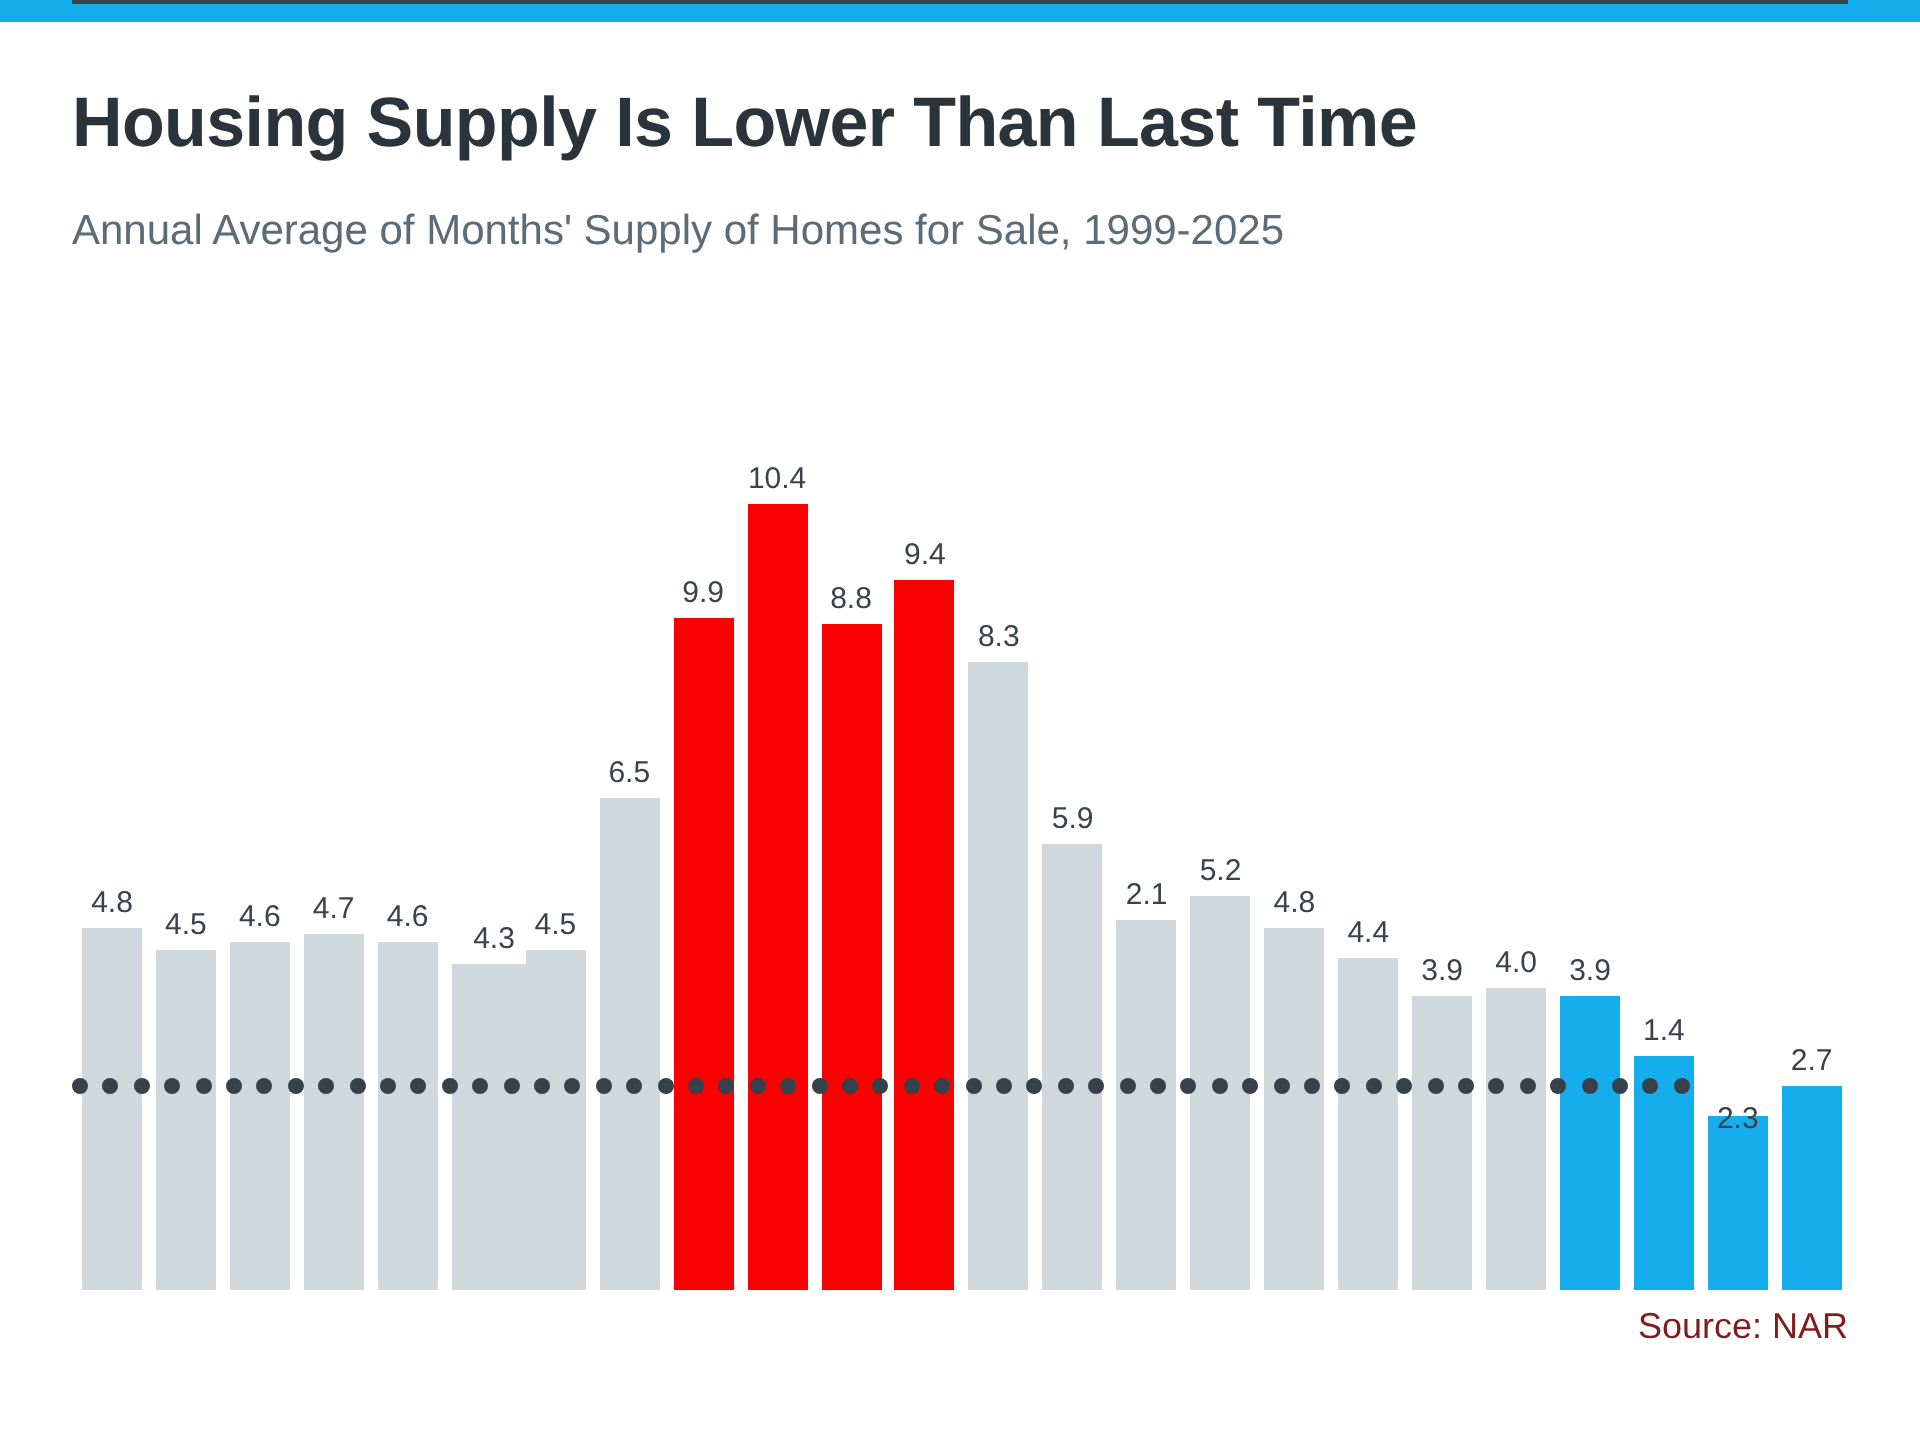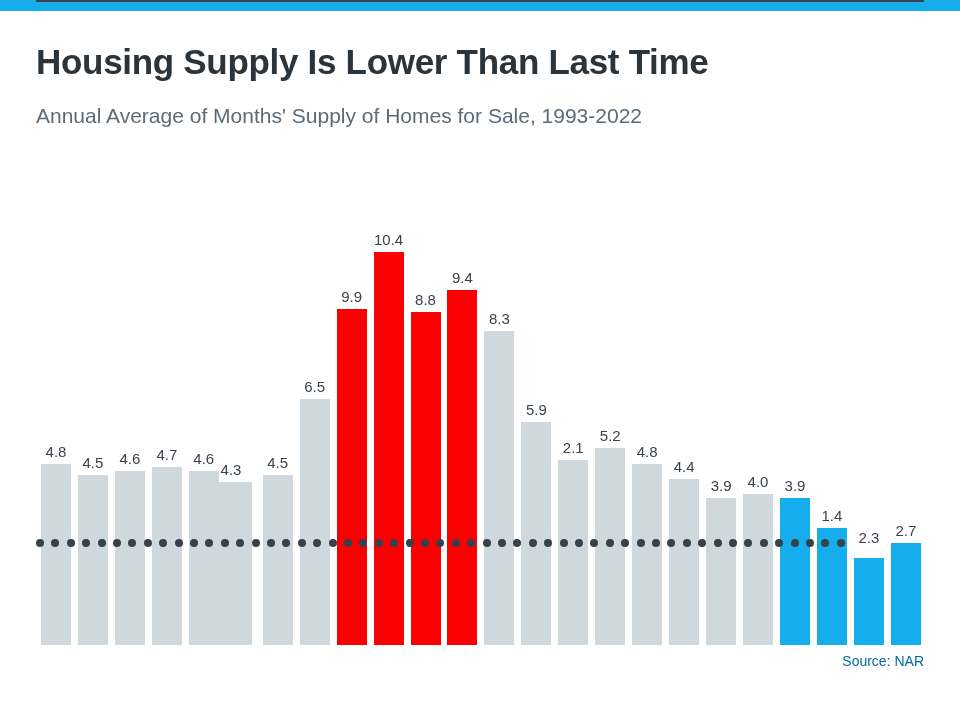--- a/index.html
+++ b/index.html
@@ -42,30 +42,30 @@
   }
   #threshold-dotted-line {
     position:absolute; height:8px;
   }
   .threshold-dot {
     position:absolute; width:8px; height:8px; border-radius:50%;
     background:#37414B; top:0;
   }
   #source-note {
     position:absolute; right:36px; top:653px;
-    font-size:14px; color:#0369a1; white-space:nowrap;
+    font-size:18px; color:#7f1d1d; white-space:nowrap;
   }
 </style>
 </head>
 <body>
 
 <div id="top-accent-bar"></div>
 
 <div id="chart-title">Housing Supply Is Lower Than Last Time</div>
-<div id="chart-subtitle">Annual Average of Months' Supply of Homes for Sale, 1993-2022</div>
+<div id="chart-subtitle">Annual Average of Months' Supply of Homes for Sale, 1999-2025</div>
 
 <div id="plot-area">
   <div id="bars-container">
       <div class="bar-group" style="left: 41px; width: 30px; bottom: 75px; height: 181.44px;">
         <div class="bar" style="height: 181.44px; background: rgb(207, 216, 220);"></div>
         <div class="bar-value-label" style="bottom: 185.44px;">4.8</div>
       </div>
       <div class="bar-group" style="left: 77.95px; width: 30px; bottom: 75px; height: 170.1px;">
         <div class="bar" style="height: 170.1px; background: rgb(207, 216, 220);"></div>
         <div class="bar-value-label" style="bottom: 174.1px;">4.5</div>
@@ -75,21 +75,21 @@
         <div class="bar-value-label" style="bottom: 177.88px;">4.6</div>
       </div>
       <div class="bar-group" style="left: 151.85px; width: 30px; bottom: 75px; height: 177.66px;">
         <div class="bar" style="height: 177.66px; background: rgb(207, 216, 220);"></div>
         <div class="bar-value-label" style="bottom: 181.66px;">4.7</div>
       </div>
       <div class="bar-group" style="left: 188.8px; width: 30px; bottom: 75px; height: 173.88px;">
         <div class="bar" style="height: 173.88px; background: rgb(207, 216, 220);"></div>
         <div class="bar-value-label" style="bottom: 177.88px;">4.6</div>
       </div>
-      <div class="bar-group" style="left: 210px; width: 42px; bottom: 75px; height: 162.54px;">
+      <div class="bar-group" style="left: 226px; width: 42px; bottom: 75px; height: 162.54px;">
         <div class="bar" style="height: 162.54px; background: rgb(207, 216, 220);"></div>
         <div class="bar-value-label" style="bottom: 166.54px;">4.3</div>
       </div>
       <div class="bar-group" style="left: 262.7px; width: 30px; bottom: 75px; height: 170.1px;">
         <div class="bar" style="height: 170.1px; background: rgb(207, 216, 220);"></div>
         <div class="bar-value-label" style="bottom: 174.1px;">4.5</div>
       </div>
       <div class="bar-group" style="left: 299.65px; width: 30px; bottom: 75px; height: 245.7px;">
         <div class="bar" style="height: 245.7px; background: rgb(207, 216, 220);"></div>
         <div class="bar-value-label" style="bottom: 249.7px;">6.5</div>
@@ -145,21 +145,21 @@
       <div class="bar-group" style="left: 780px; width: 30px; bottom: 75px; height: 147.42px;">
         <div class="bar" style="height: 147.42px; background: rgb(22, 173, 236);"></div>
         <div class="bar-value-label" style="bottom: 151.42px;">3.9</div>
       </div>
       <div class="bar-group" style="left: 816.95px; width: 30px; bottom: 75px; height: 117.18px;">
         <div class="bar" style="height: 117.18px; background: rgb(22, 173, 236);"></div>
         <div class="bar-value-label" style="bottom: 121.18px;">1.4</div>
       </div>
       <div class="bar-group" style="left: 853.9px; width: 30px; bottom: 75px; height: 86.94px;">
         <div class="bar" style="height: 86.94px; background: rgb(22, 173, 236);"></div>
-        <div class="bar-value-label" style="bottom: 99px;">2.3</div>
+        <div class="bar-value-label" style="bottom: 77px;">2.3</div>
       </div>
       <div class="bar-group" style="left: 890.85px; width: 30px; bottom: 75px; height: 102.06px;">
         <div class="bar" style="height: 102.06px; background: rgb(22, 173, 236);"></div>
         <div class="bar-value-label" style="bottom: 106.06px;">2.7</div>
       </div>
     </div>
   <div id="axis-baseline"></div>
   <div id="threshold-dotted-line" style="left: 36px; top: 538.94px; width: 809.95px;">
       <span class="threshold-dot" style="background: rgb(55, 65, 75); left: 0px;"></span>
       <span class="threshold-dot" style="background: rgb(55, 65, 75); left: 15.4px;"></span>

